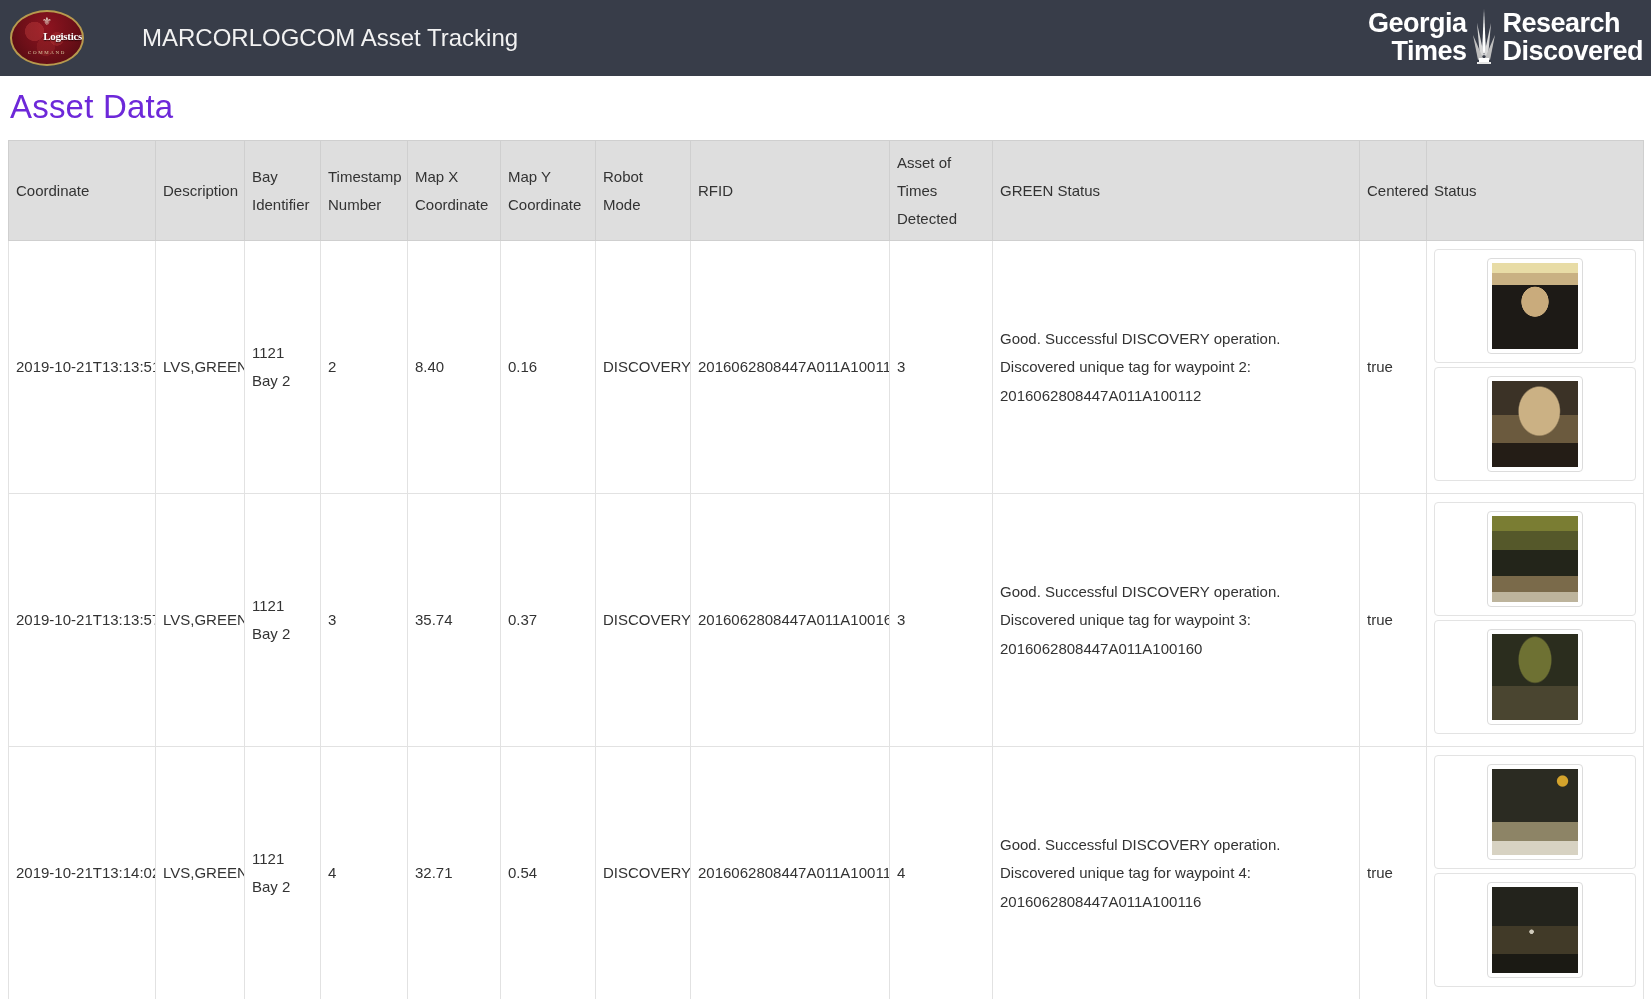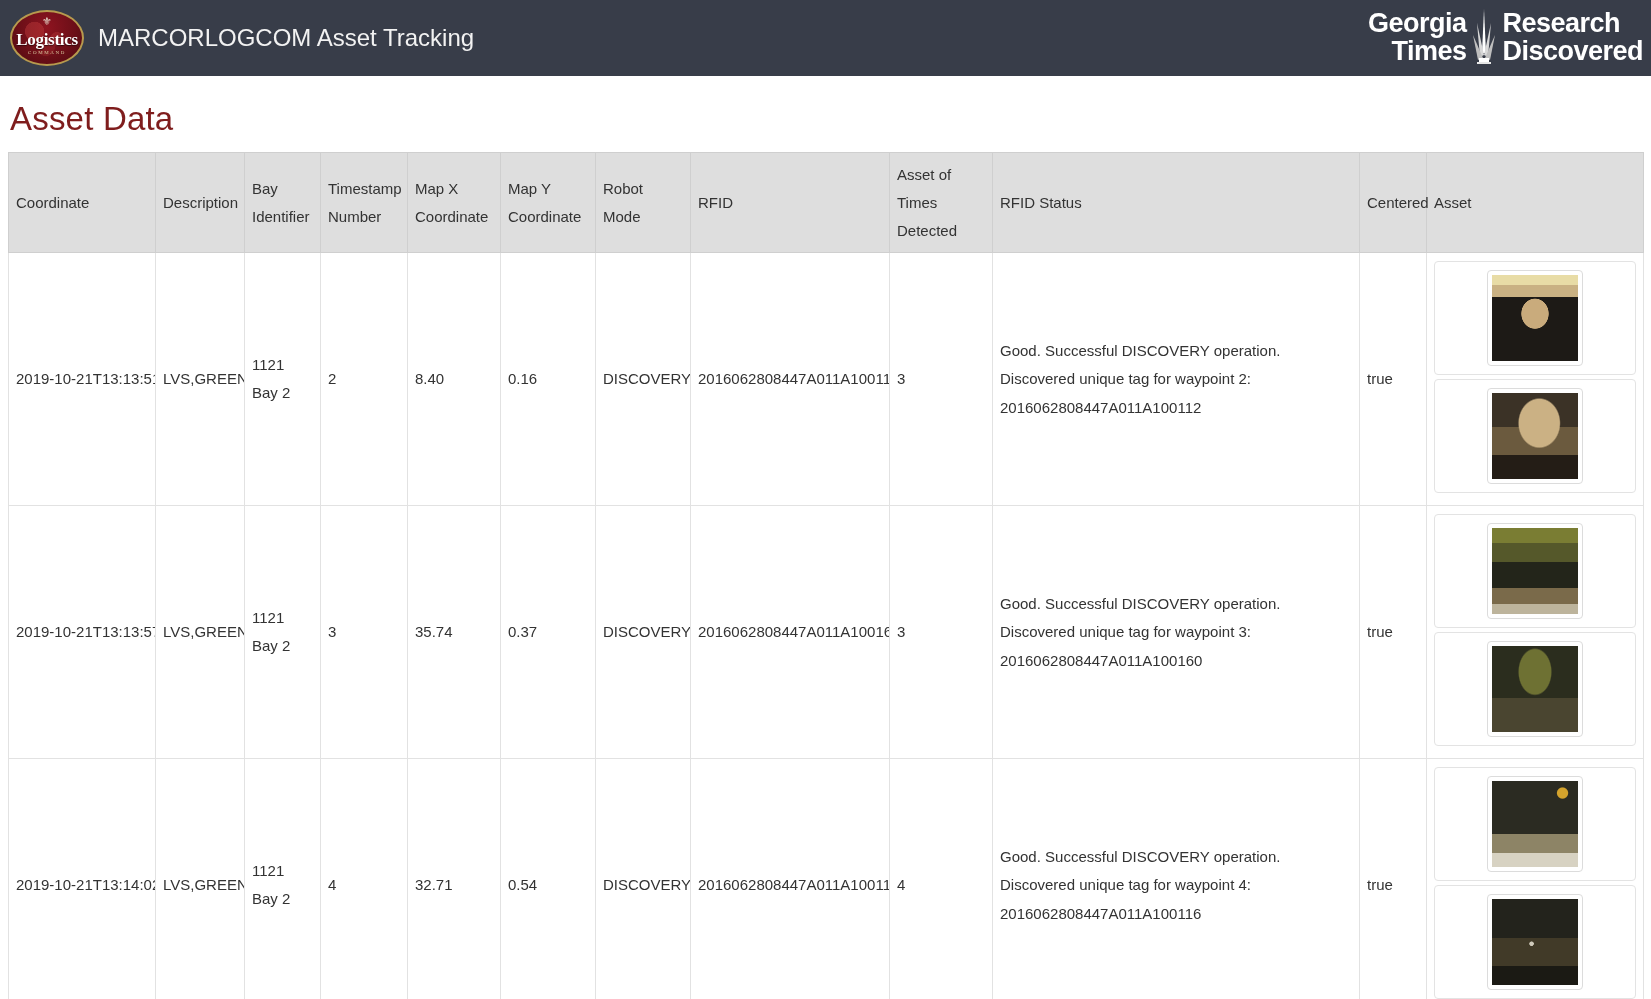--- a/index.html
+++ b/index.html
@@ -51,42 +51,43 @@
     transform: translateX(-50%);
     width: 13px; height: 13px;
     color: #e8e2d2;
     font-size: 11px;
     line-height: 13px;
     text-align: center;
   }
   .mclc-logo .word {
     position: absolute;
     top: 18px; left: 0; right: 0;
-    text-align: center;
+    text-align: right;
     color: #ffffff;
     font-family: "Liberation Serif", serif;
     font-weight: bold;
-    font-size: 17px;
+    font-size: 11px;
     letter-spacing: -0.3px;
     text-shadow: 0 1px 1px rgba(0,0,0,.6);
   }
   .mclc-logo .sub {
     position: absolute;
     top: 38px; left: 0; right: 0;
     text-align: center;
     color: #d8c9a0;
     font-family: "Liberation Serif", serif;
     font-size: 5px;
     letter-spacing: 1.6px;
   }
   .brand-title {
     color: #f2f2f2;
     font-size: 24px;
     font-weight: normal;
     white-space: nowrap;
+    margin-left: 44px;
   }
 
   .gtri {
     position: absolute;
     right: 8px;
     top: 50%;
     transform: translateY(-50%);
     display: flex;
     align-items: center;
     color: #ffffff;
@@ -102,22 +103,22 @@
     margin: 0 5px;
     position: relative;
     flex: none;
   }
 
   
   .page { padding: 0 8px; }
   .page-title {
     font-size: 33px;
     font-weight: normal;
-    color: #7f1d1d;
-    margin: 24px 0 14px 2px;
+    color: #6d28d9;
+    margin: 12px 0 14px 2px;
     letter-spacing: 0.2px;
   }
 
   
   table.asset-table {
     width: 100%;
     border-collapse: collapse;
     table-layout: fixed;
     font-size: 15px;
     color: #333333;
@@ -267,23 +268,23 @@
       <tr>
         <th>Coordinate</th>
         <th>Description</th>
         <th>Bay Identifier</th>
         <th>Timestamp Number</th>
         <th>Map X Coordinate</th>
         <th>Map Y Coordinate</th>
         <th>Robot Mode</th>
         <th>RFID</th>
         <th>Asset of Times Detected</th>
-        <th>RFID Status</th>
+        <th>GREEN Status</th>
         <th>Centered</th>
-        <th>Asset</th>
+        <th>Status</th>
       </tr>
     </thead>
     <tbody>
 
       <tr>
         <td class="nowrap-cell">2019-10-21T13:13:51</td>
         <td class="nowrap-cell">LVS,GREEN</td>
         <td>1121 Bay 2</td>
         <td>2</td>
         <td>8.40</td>

